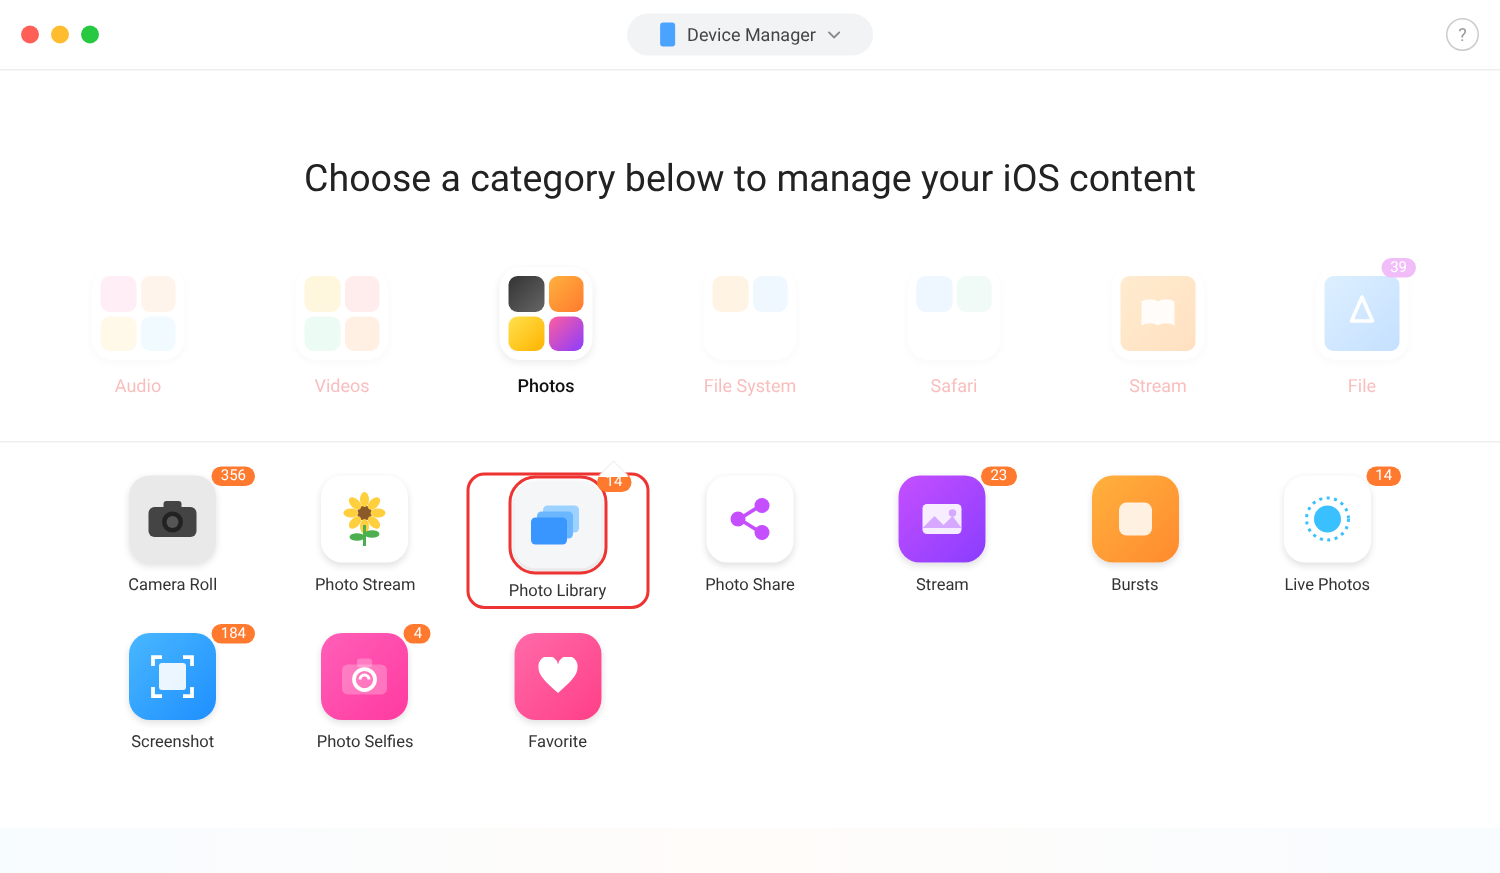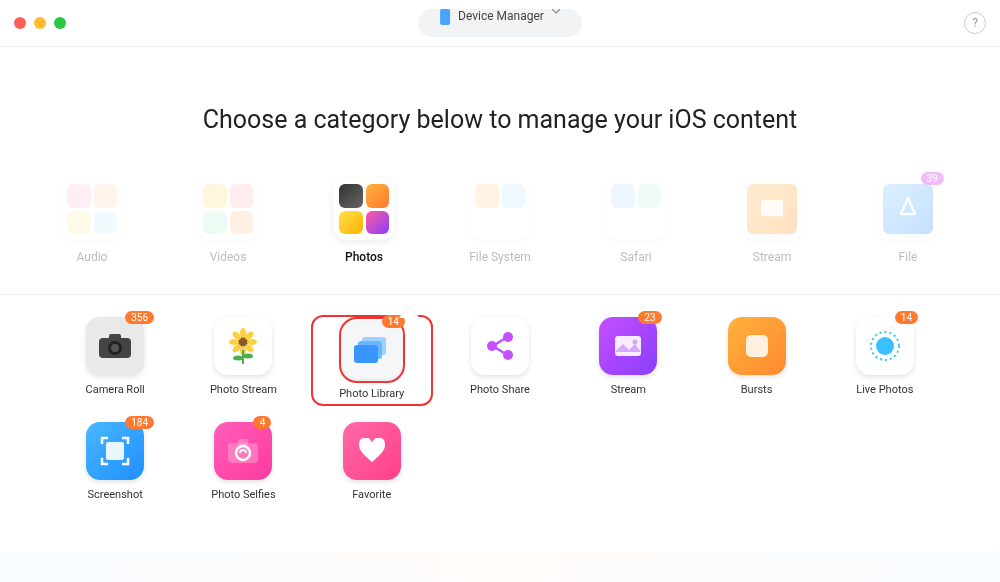--- a/index.html
+++ b/index.html
@@ -1,41 +1,41 @@
 <!DOCTYPE html>
 <html><head>
 <meta charset="utf-8">
 <style>
   *{box-sizing:border-box;margin:0;padding:0;font-family:-apple-system,BlinkMacSystemFont,"Segoe UI",Roboto,sans-serif}
   body{background:#fff;width:1000px;height:582px;overflow:hidden}
   .titlebar{height:46px;display:flex;align-items:center;padding:0 14px;position:relative}
   .traffic{display:flex;gap:8px}
   .dot{width:12px;height:12px;border-radius:50%}
   .red{background:#ff5f57}.yel{background:#febc2e}.grn{background:#28c840}
-  .device-pill{position:absolute;left:50%;transform:translateX(-50%);background:#f2f3f5;border-radius:16px;height:28px;padding:0 22px;display:flex;gap:8px;font-size:12px;color:#444;cursor:pointer}
+  .device-pill{position:absolute;left:50%;transform:translateX(-50%);background:#f2f3f5;border-radius:16px;height:28px;padding:0 22px;display:flex;align-items:center;gap:8px;font-size:12px;color:#444;cursor:pointer}
   .phone-ico{width:10px;height:16px;border-radius:2px;background:#4aa3ff;position:relative}
   .help{position:absolute;right:14px;width:22px;height:22px;border:1px solid #ccc;border-radius:50%;display:flex;align-items:center;justify-content:center;font-size:12px;color:#999;cursor:pointer}
   .divider{border:none;border-top:1px solid #eee}
   .main{padding:58px 0 30px;text-align:center}
   .headline{font-size:25px;font-weight:400;color:#222}
   .cat-row{display:flex;justify-content:center;gap:60px;margin-top:44px}
   .cat{width:76px;display:flex;flex-direction:column;align-items:center;gap:10px;cursor:pointer;position:relative}
   .cat .tile{width:62px;height:62px;border-radius:14px;background:#fff;display:grid;grid-template-columns:1fr 1fr;grid-template-rows:1fr 1fr;gap:3px;padding:6px;box-shadow:0 2px 6px rgba(0,0,0,.08)}
   .cat.dim{opacity:.35}
   .cat .sub{border-radius:6px}
-  .cat .lbl{font-size:12px;color:#404040}
+  .cat .lbl{font-size:12px;color:#ef4444}
   .cat.active .lbl{color:#111;font-weight:500}
   .cat .badge{position:absolute;top:-6px;right:2px;background:#d946ef;color:#fff;font-size:10px;border-radius:9px;padding:1px 6px;min-width:18px}
   .arrow{width:0;height:0;border-left:10px solid transparent;border-right:10px solid transparent;border-bottom:10px solid #fff;position:absolute;top:308px;left:399px;filter:drop-shadow(0 -1px 0 #eee);z-index:3}
   .sub-panel{border-top:1px solid #eee;padding:22px 56px 26px;background:#fff}
   .sub-grid{display:grid;grid-template-columns:repeat(7,1fr);gap:18px 10px}
   .item{display:flex;flex-direction:column;align-items:center;gap:8px;cursor:pointer;position:relative}
   .item .icon{width:58px;height:58px;border-radius:14px;display:flex;align-items:center;justify-content:center;box-shadow:0 2px 5px rgba(0,0,0,.12)}
   .item .lbl{font-size:11px;color:#333}
-  .item .badge{position:absolute;top:-6px;left:50%;margin-left:10px;background:#ff7a2e;color:#fff;font-size:10px;border-radius:9px;padding:1px 6px;min-width:18px;text-align:right}
+  .item .badge{position:absolute;top:-6px;left:50%;margin-left:26px;background:#ff7a2e;color:#fff;font-size:10px;border-radius:9px;padding:1px 6px;min-width:18px;text-align:right}
   .item.highlight .icon{outline:2px solid #e33;outline-offset:2px;border-radius:14px}
   .item.highlight{outline:2px solid #e33;border-radius:10px;padding:4px}
   .item.highlight .badge{top:-2px}
   
   .i-cam{background:#e9e9e9}
   .i-sun{background:#fff}
   .i-lib{background:#f4f6f8}
   .i-share{background:#fff}
   .i-alb{background:linear-gradient(135deg,#c54fff,#8a3dff)}
   .i-burst{background:linear-gradient(135deg,#ffb13d,#ff8a2e)}

